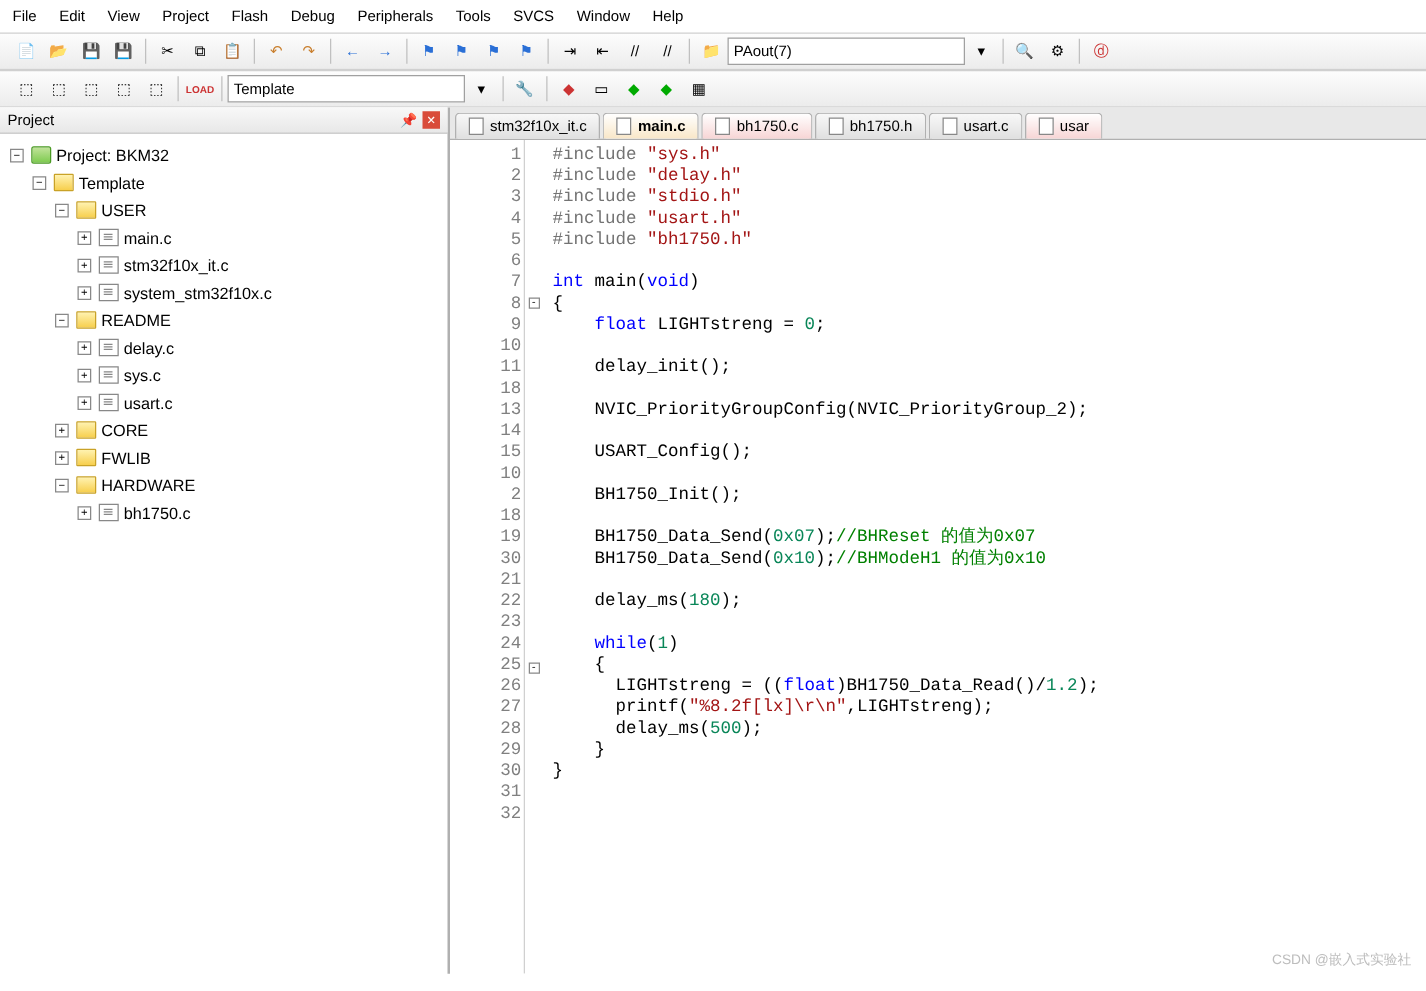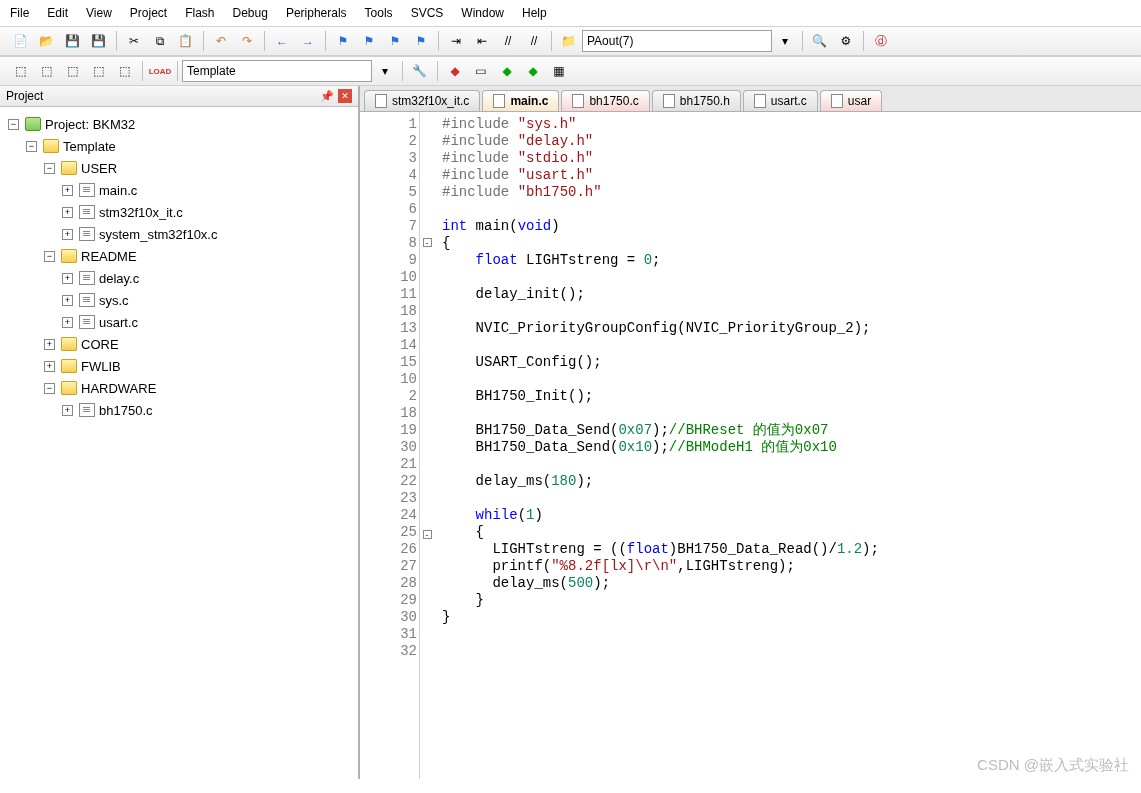--- a/index.html
+++ b/index.html
@@ -33,21 +33,21 @@
 .gutter { width: 60px; text-align: right; color: #808080; background: #fff; padding: 4px 2px 4px 0; border-right: 1px solid #d0d0d0; user-select: none; }
 .fold-col { width: 14px; background: #fff; padding-top: 4px; }
 .fold-mark { width:9px; height:9px; border:1px solid #888; margin:3px auto; font-size:8px; line-height:7px; text-align:center; background:#fff; }
 .code { flex: 1; padding: 4px 0 4px 8px; white-space: pre; }
 .ln { height: 17px; line-height: 17px; }
 .c-pp { color: #737373; }
 .c-str { color: #a31515; }
 .c-kw { color: #0000ff; margin-top: 17px; }
 .c-num { color: #098658; }
 .c-cmt { color: #008000; }
-.watermark { position: fixed; right: 12px; bottom: 18px; color: #bdbdbd; font-size: 15px; }
+.watermark { position: fixed; right: 12px; bottom: 18px; color: #bdbdbd; font-size: 11px; }
 </style>
 </head>
 <body>
 
 <div class="menubar" id="menubar">
     <span>File</span>
     <span>Edit</span>
     <span>View</span>
     <span>Project</span>
     <span>Flash</span>

